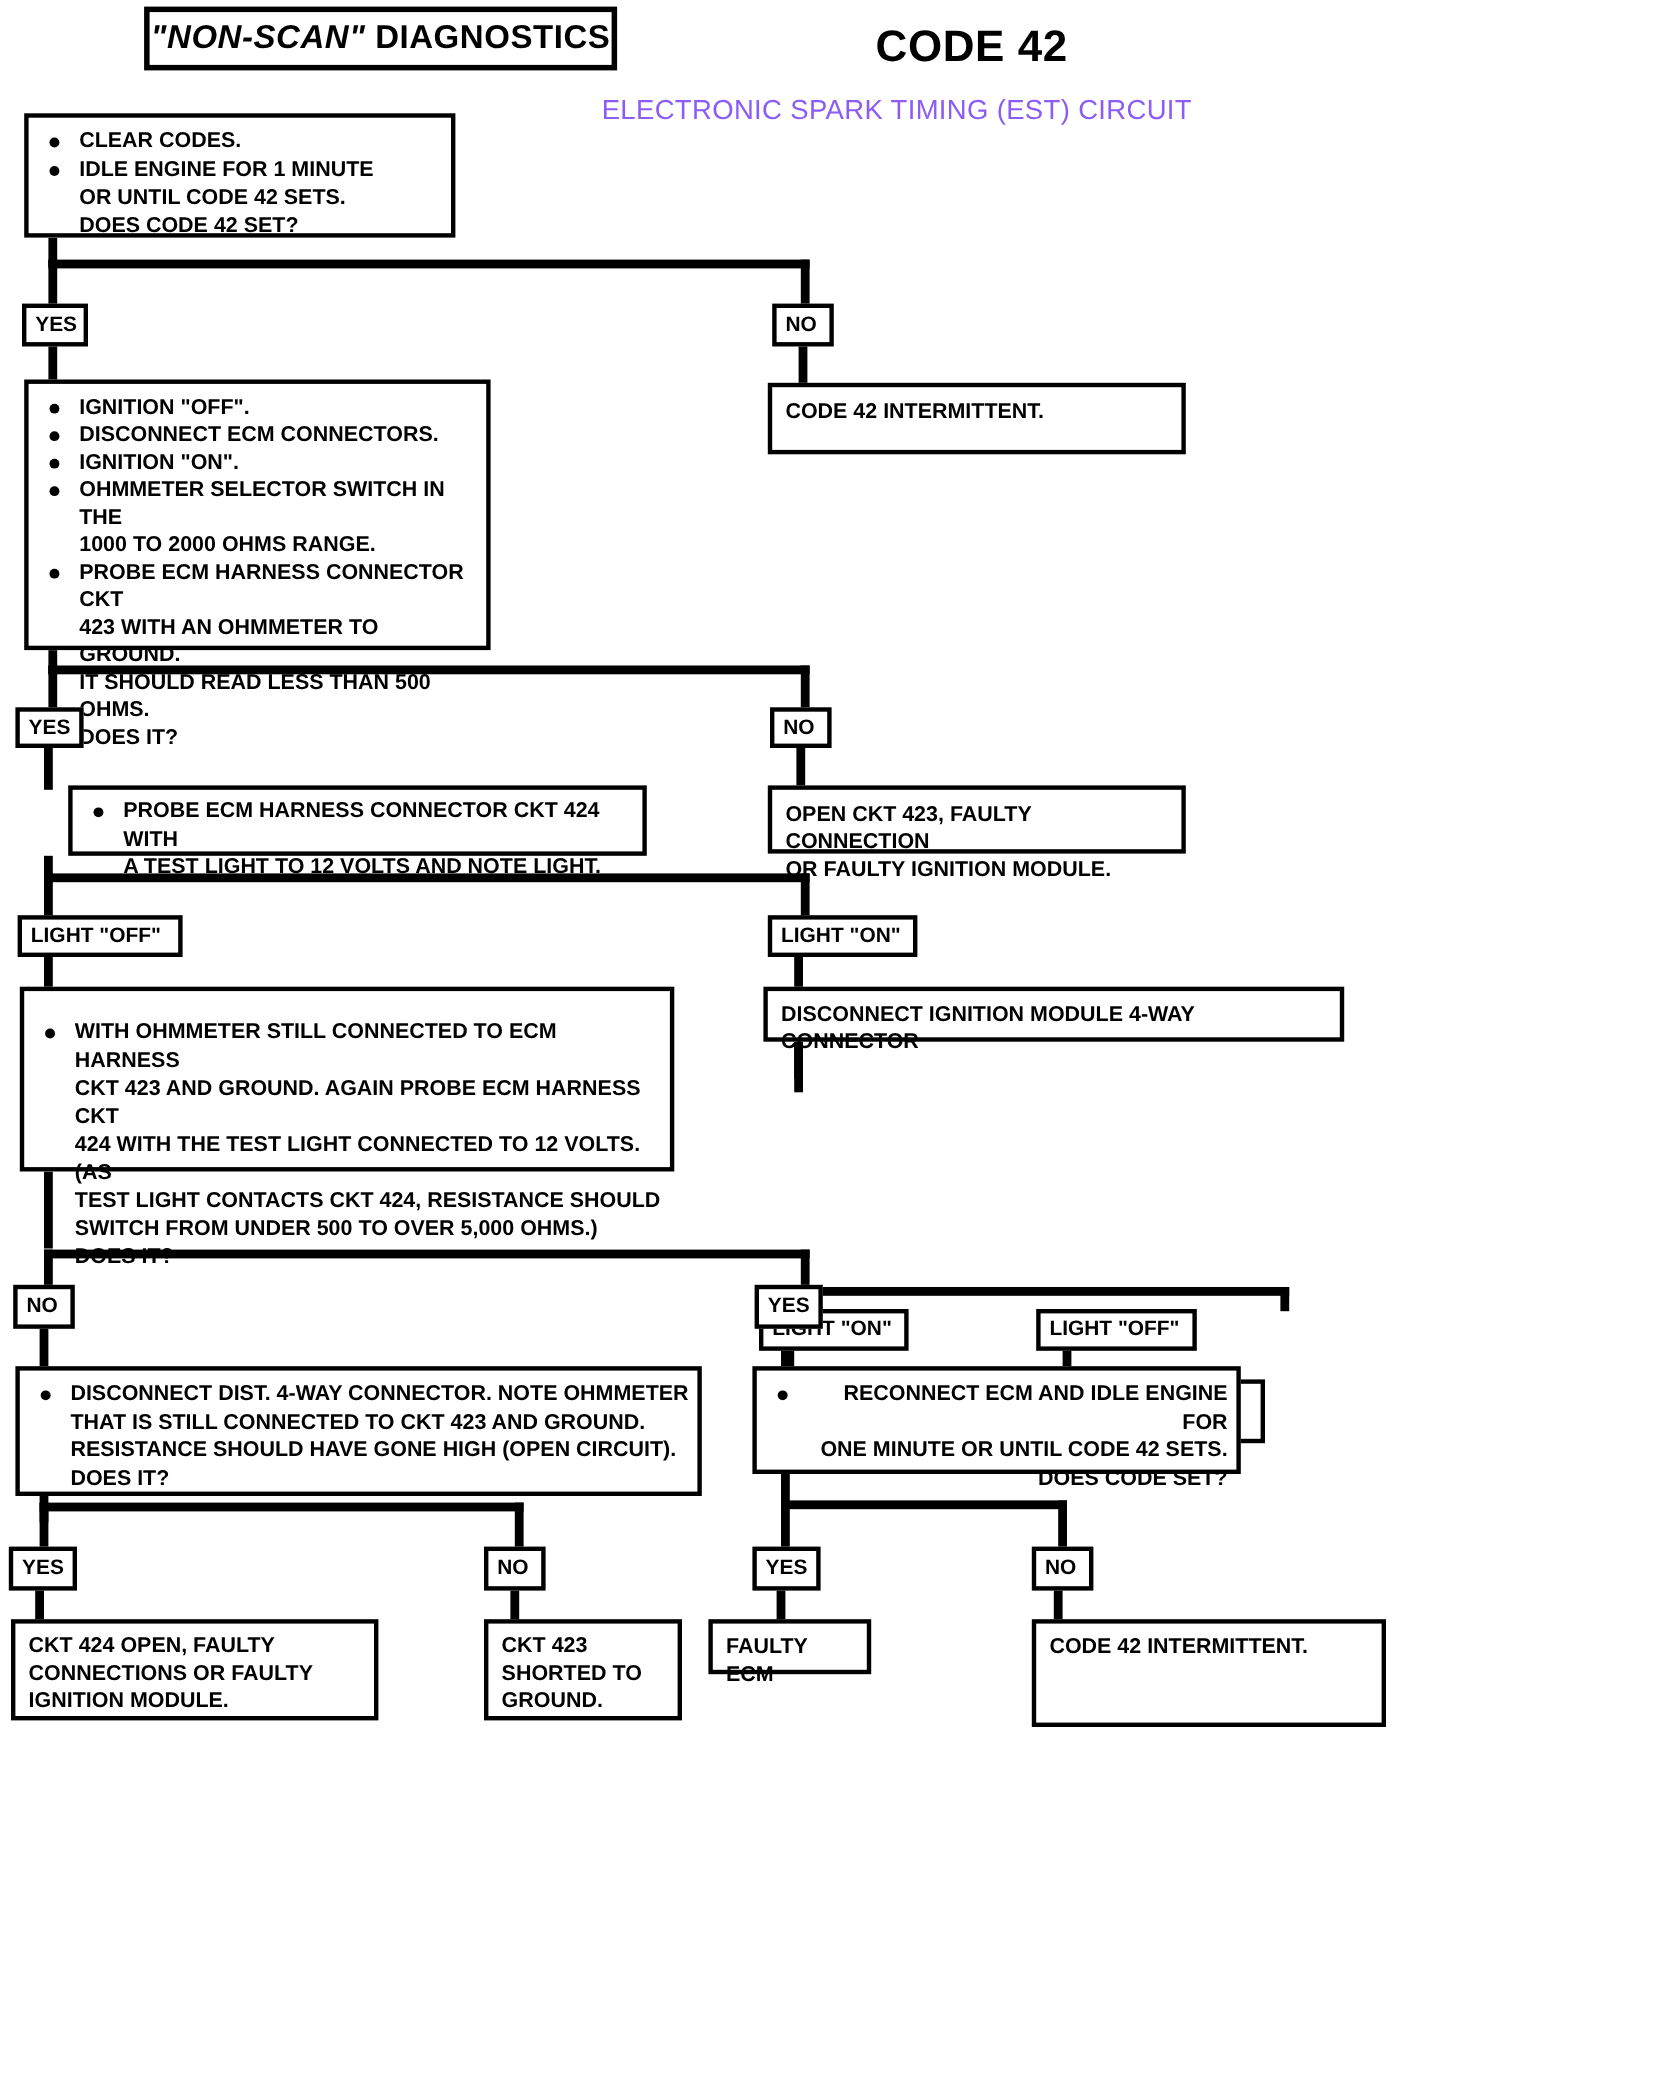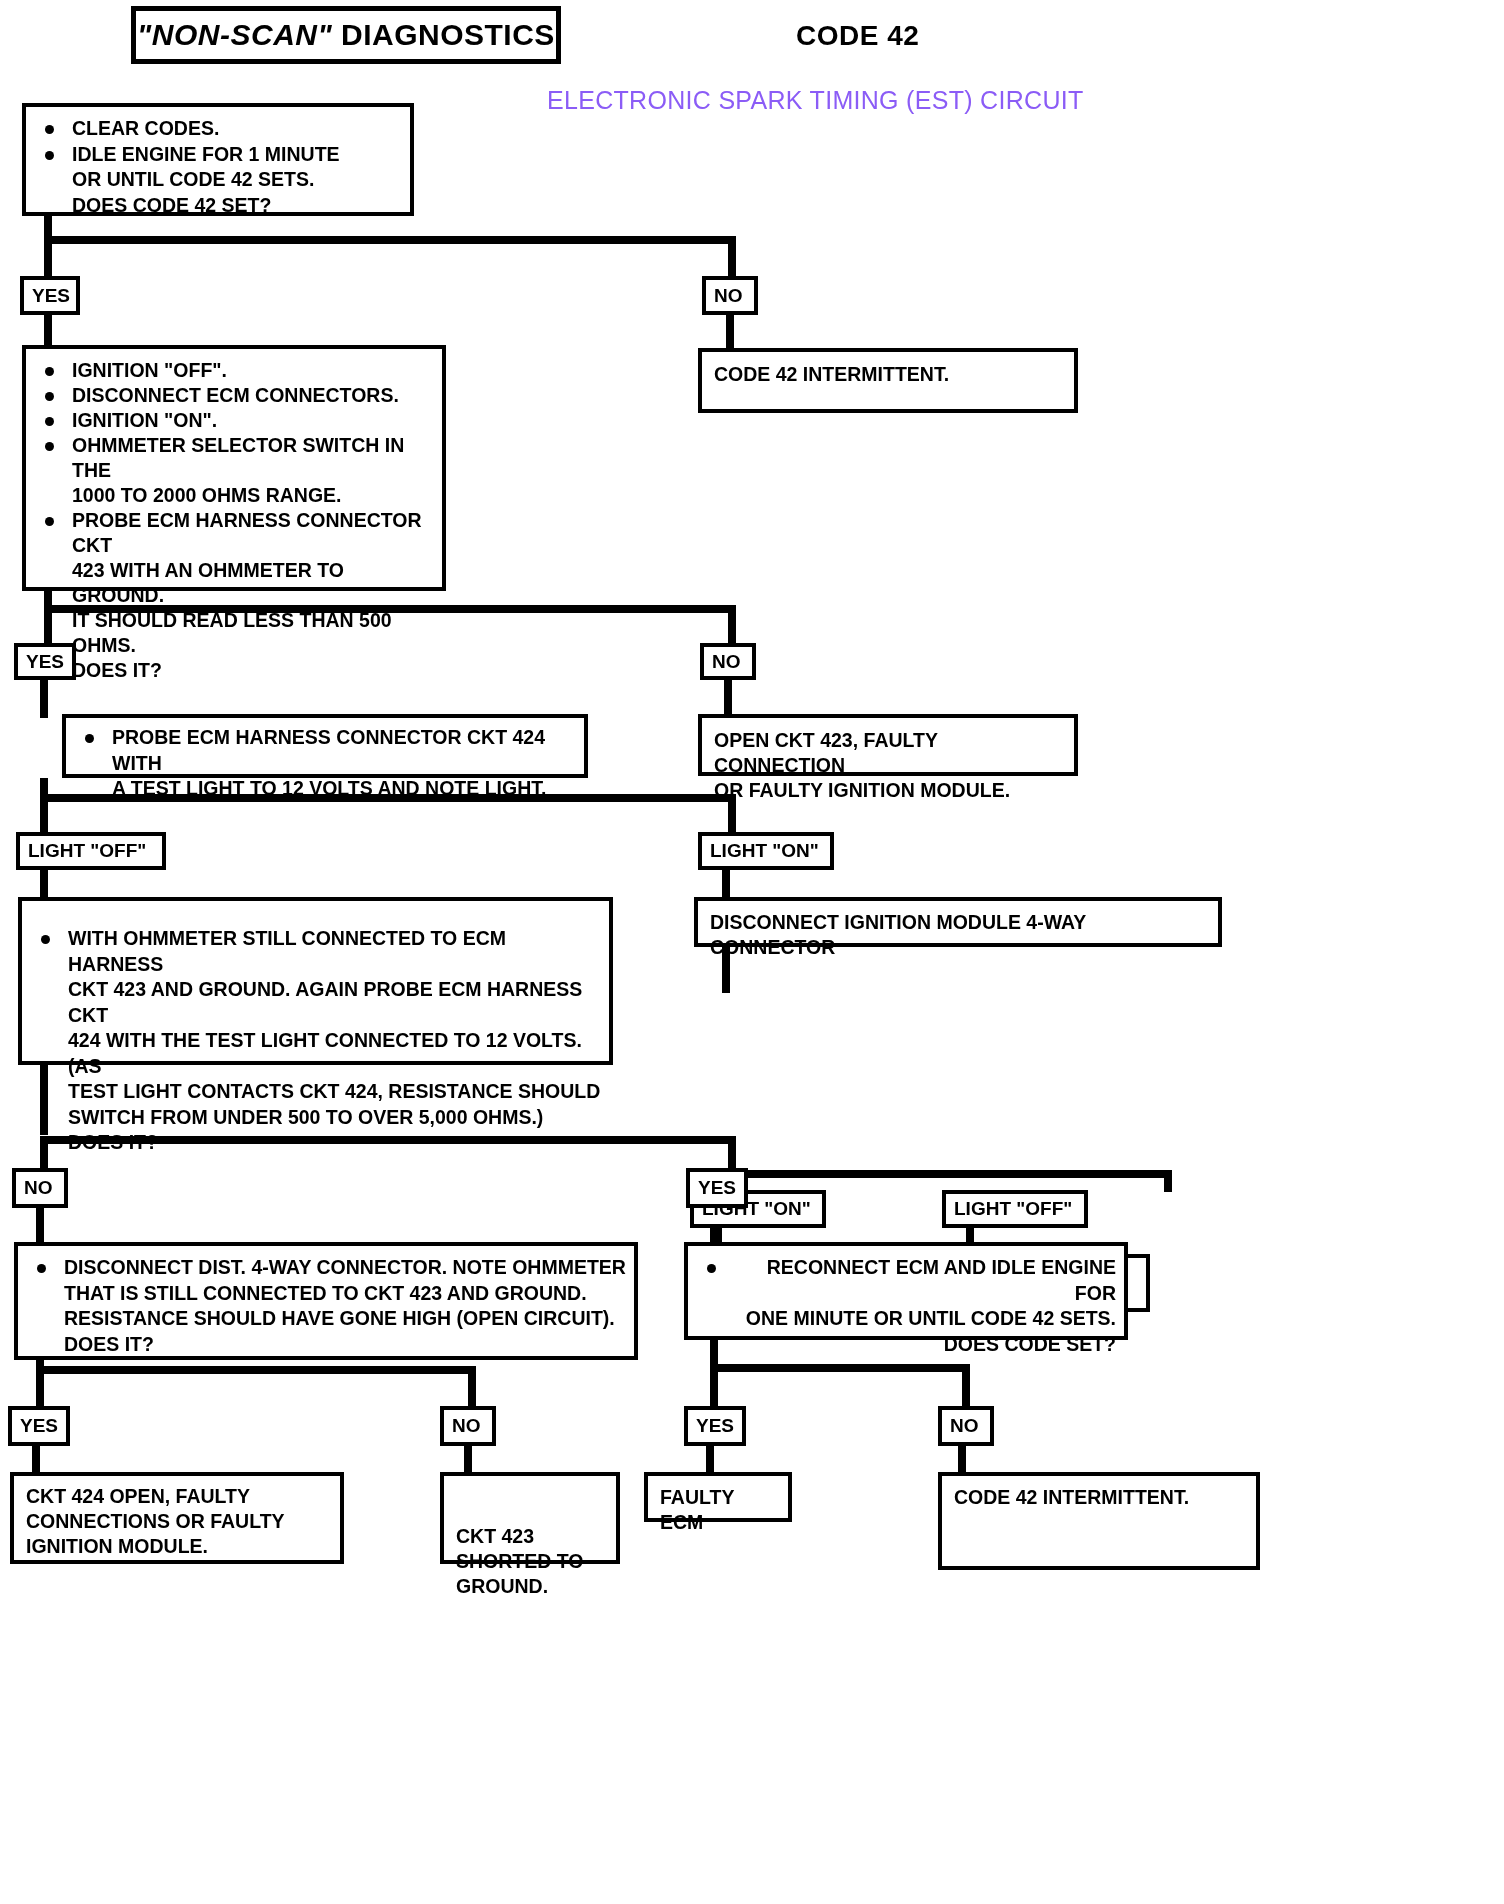--- a/index.html
+++ b/index.html
@@ -32,21 +32,21 @@
     letter-spacing: 0.5px;
     white-space: nowrap;
     color: #000;
   }
   .banner-text .plain {
     font-style: normal;
   }
   .title-main {
     position: absolute;
     font-weight: bold;
-    font-size: 28px;
+    font-size: 40px;
     color: #000;
     white-space: nowrap;
     letter-spacing: 0.5px;
     text-align: right;
   }
   .title-sub {
     position: absolute;
     font-weight: normal;
     font-size: 25px;
     color: #8b5cf6;
@@ -329,21 +329,21 @@
   <div class="ln" style="left:706px; top:1444px; width:8px; height:32px;"></div>
   <div class="ln" style="left:958px; top:1444px; width:8px; height:32px;"></div>
 
   <div class="node" style="left:10px; top:1472px; width:334px; height:92px;">
     <div class="plaintext" style="padding-top:8px;">CKT 424 OPEN, FAULTY
 CONNECTIONS OR FAULTY
 IGNITION MODULE.</div>
   </div>
 
   <div class="node" style="left:440px; top:1472px; width:180px; height:92px;">
-    <div class="plaintext" style="padding-top:8px;margin-top:40px;">CKT 423
+    <div class="plaintext" style="padding-top:8px;">CKT 423
 SHORTED TO
 GROUND.</div>
   </div>
 
   <div class="node" style="left:644px; top:1472px; width:148px; height:50px;">
     <div class="plaintext" style="padding-top:9px;">FAULTY ECM</div>
   </div>
 
   <div class="node" style="left:938px; top:1472px; width:322px; height:98px;">
     <div class="plaintext" style="padding-top:9px;">CODE 42 INTERMITTENT.</div>

